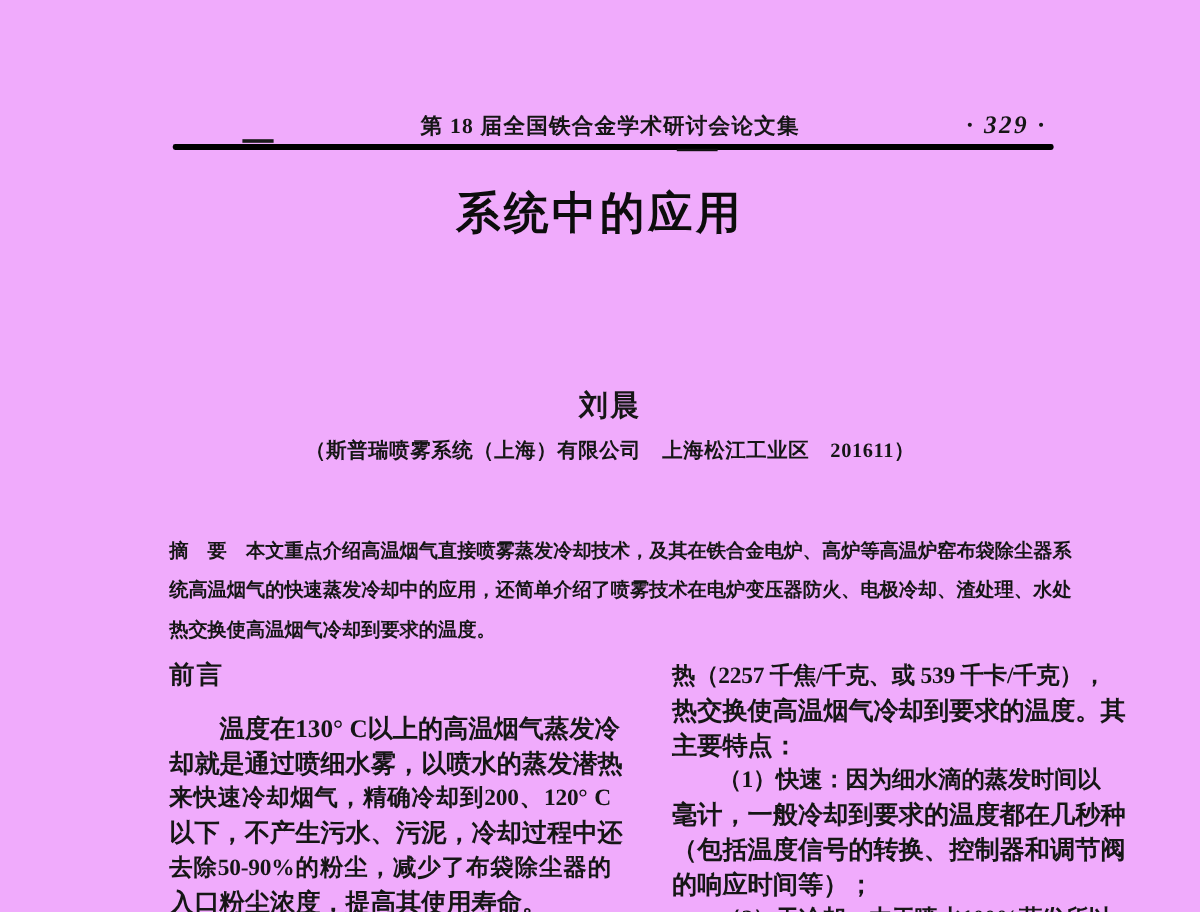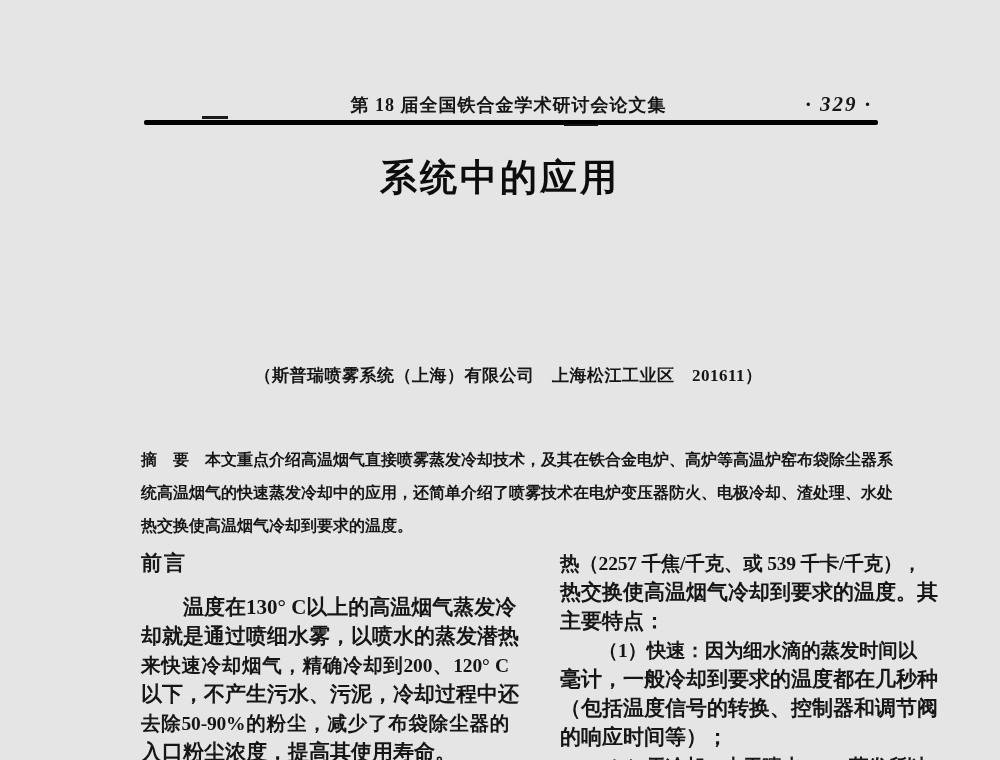--- a/index.html
+++ b/index.html
@@ -1,17 +1,17 @@
 <!DOCTYPE html>
 <html><head>
 <meta charset="utf-8">
 <style>
   html,body{margin:0;padding:0;background:#ffffff;}
   .page{
-    position:relative;width:1000px;height:760px;background:#e5e5e5;overflow:hidden;
+    position:relative;width:1000px;height:760px;background:#f0abfc;overflow:hidden;
     font-family:"Liberation Serif","DejaVu Serif",serif;color:#161616;
     -webkit-font-smoothing:none;
   }
   .running-head{
     position:absolute;top:93px;left:140px;width:737px;text-align:center;
     font-size:18px;font-weight:700;letter-spacing:1px;
   }
   .page-number{
     position:absolute;top:92px;right:128px;font-size:21px;font-weight:700;
     font-style:italic;letter-spacing:2px;
@@ -60,20 +60,21 @@
 <div class="page">
 
   <div class="running-head">第 18 届全国铁合金学术研讨会论文集</div>
   <div class="page-number">· 329 ·</div>
   <div class="rule"></div>
 
   <div class="article-title">
     <div>系统中的应用</div>
   </div>
 
+  <div class="author">刘晨</div>
   <div class="affiliation">（斯普瑞喷雾系统（上海）有限公司　上海松江工业区　201611）</div>
 
   <div class="abstract">
     <div class="line fill">摘　要　本文重点介绍高温烟气直接喷雾蒸发冷却技术，及其在铁合金电炉、高炉等高温炉窑布袋除尘器系</div>
     <div class="line fill">统高温烟气的快速蒸发冷却中的应用，还简单介绍了喷雾技术在电炉变压器防火、电极冷却、渣处理、水处</div>
     <div class="line end">热交换使高温烟气冷却到要求的温度。</div>
   </div>
 
   <div class="col col-left">
     <div class="heading">前言</div>

